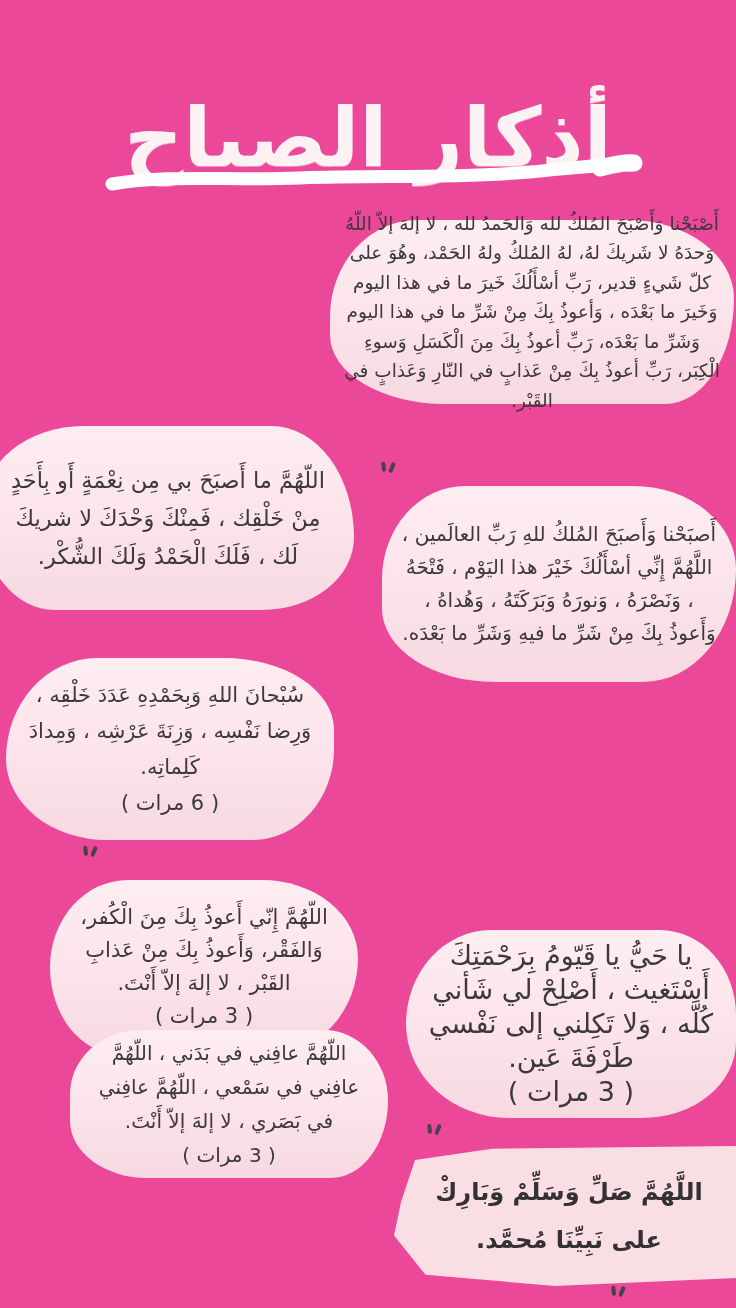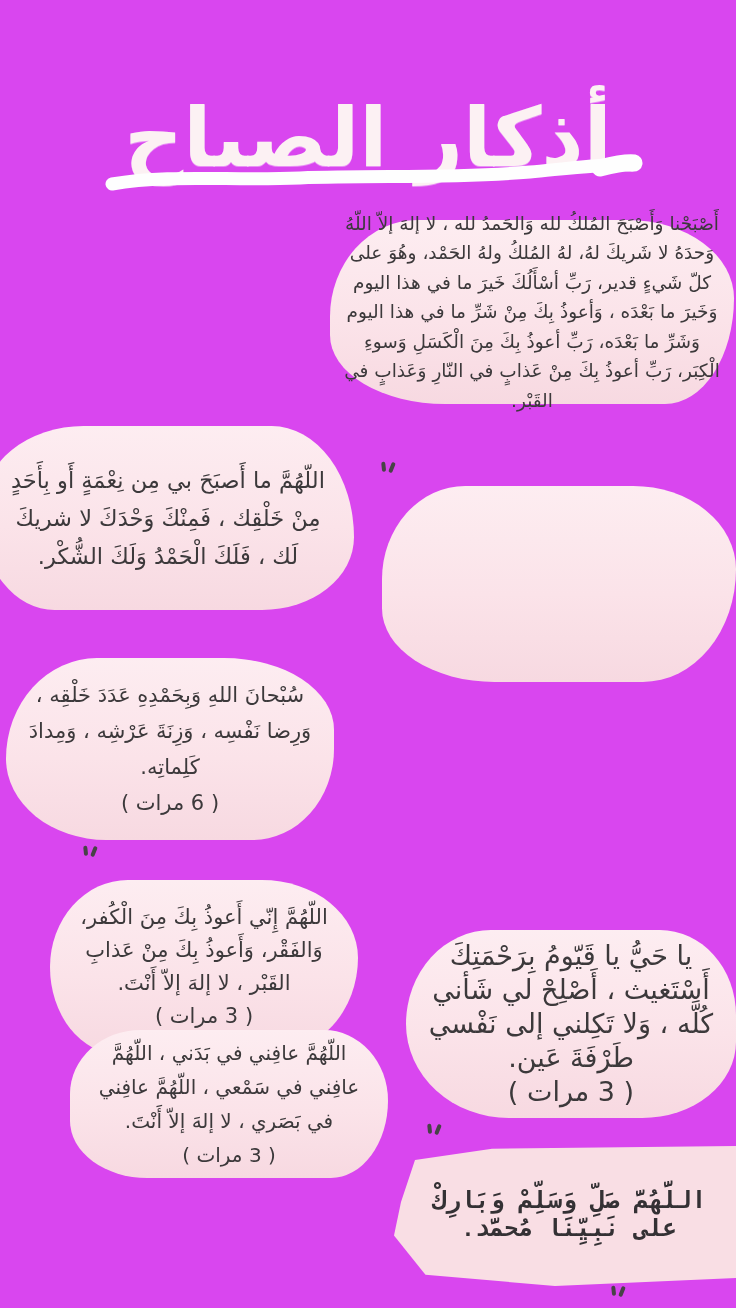--- a/index.html
+++ b/index.html
@@ -1,18 +1,18 @@
 <!DOCTYPE html>
 <html lang="ar"><head>
 <meta charset="utf-8">
 <style>
   html,body{margin:0;padding:0;background:#9e6f7c;}
   .poster{
     position:relative; width:736px; height:1308px; overflow:hidden;
-    background:#d946ef;
+    background:#ec4899;
     font-family:"DejaVu Sans", sans-serif;
     direction:rtl;
   }
   
   .title{
     position:absolute; top:8px; left:0; right:0; height:150px;
     display:flex; align-items:center; justify-content:center;
     color:#fcf1f3; font-size:82px; font-weight:bold; letter-spacing:1px;
     text-shadow:0 1px 0 rgba(255,255,255,.4);
   }
@@ -68,21 +68,21 @@
 
   
   .footer{
     position:absolute; left:394px; top:1146px; width:350px; height:140px;
     background:#f9dee4;
     clip-path:polygon(2% 40%, 6% 10%, 28% 2%, 100% 0%, 100% 94%, 46% 100%, 9% 92%, 0% 64%);
     display:flex; align-items:center; justify-content:center;
   }
   .footer-text{
     margin:0; padding:0 12px; text-align:center; white-space:pre-line;
-    color:#343134; font-size:24px; font-weight:bold; line-height:28px;font-family:Liberation Mono, monospace;
+    color:#343134; font-size:24px; font-weight:bold; line-height:48px;
   }
 </style>
 </head>
 <body>
 
 <div class="poster">
 
   <h1 class="title">أذكار الصباح</h1>
   <svg class="underline" viewBox="0 0 545 42" aria-hidden="true">
     <path d="M12 30 C 70 20, 130 27, 200 24 C 280 21, 350 25, 430 18 C 472 14, 512 9, 532 11" fill="none" stroke="#fefefe" stroke-width="13" stroke-linecap="round"></path>
@@ -102,20 +102,21 @@
   <div class="bubble" id="b3">
     <p class="dua">اللّهُمَّ ما أَصبَحَ بي مِن نِعْمَةٍ أَو بِأَحَدٍ مِنْ خَلْقِك ، فَمِنْكَ وَحْدَكَ لا شريكَ لَك ، فَلَكَ الْحَمْدُ وَلَكَ الشُّكْر.</p>
     <div class="shadow">
       <span class="fm p1"></span>
       <span class="fm p2"></span>
       <span class="fm p3"></span>
     </div>
   </div>
 
   <div class="bubble" id="b4">
+    <p class="dua">أَصبَحْنا وَأَصبَحَ المُلكُ للهِ رَبِّ العالَمين ، اللَّهُمَّ إِنِّي أسْأَلُكَ خَيْرَ هذا اليَوْم ، فَتْحَهُ ، وَنَصْرَهُ ، وَنورَهُ وَبَرَكَتَهُ ، وَهُداهُ ، وَأَعوذُ بِكَ مِنْ شَرِّ ما فيهِ وَشَرِّ ما بَعْدَه.</p>
     <div class="shadow">
       <span class="fm p1"></span>
       <span class="fm p2"></span>
       <span class="fm p3"></span>
     </div>
   </div>
 
   <div class="bubble" id="b5">
     <p class="dua">سُبْحانَ اللهِ وَبِحَمْدِهِ عَدَدَ خَلْقِه ، وَرِضا نَفْسِه ، وَزِنَةَ عَرْشِه ، وَمِدادَ كَلِماتِه.
 ( 6 مرات )</p>

